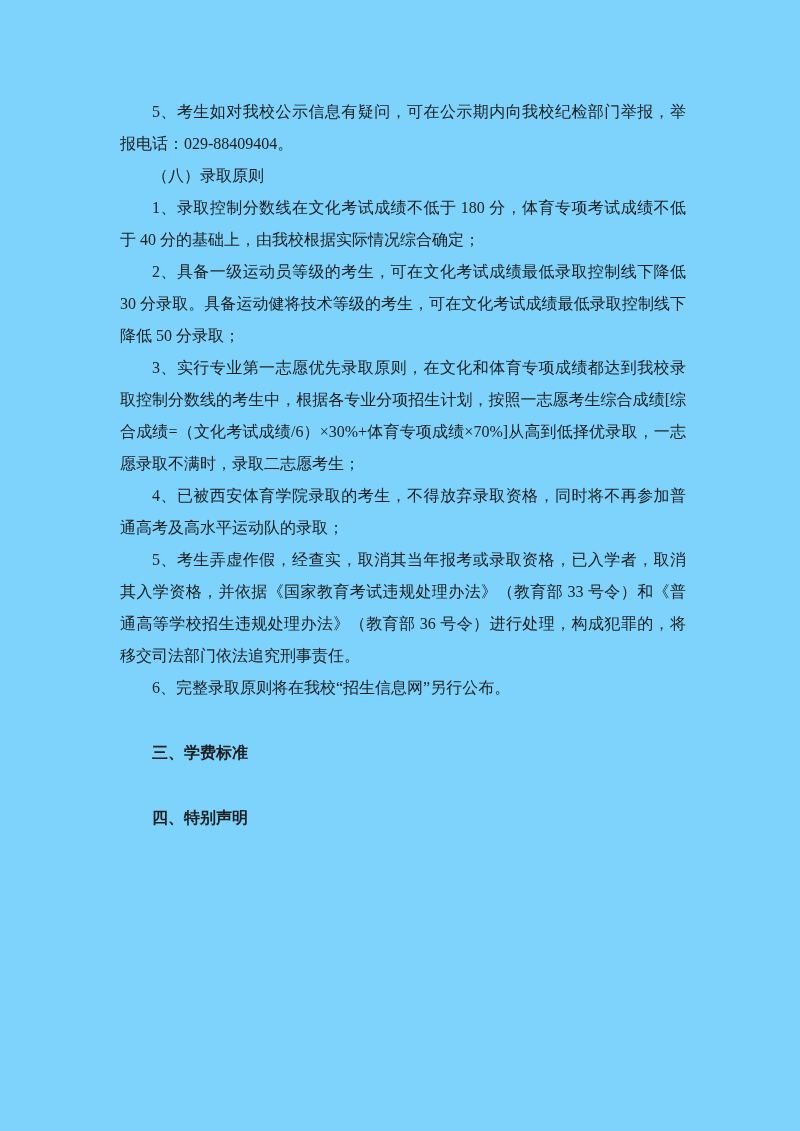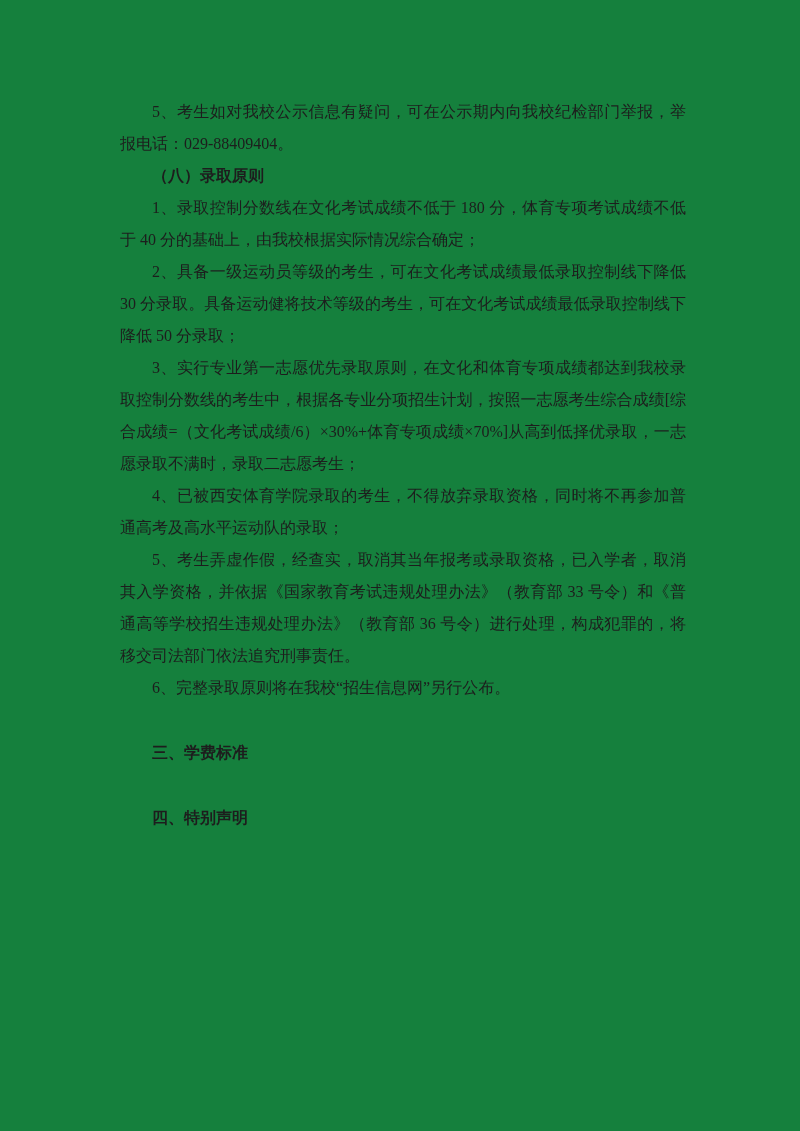--- a/index.html
+++ b/index.html
@@ -6,38 +6,38 @@
     margin: 0;
     padding: 0;
     background: #ffffff;
   }
   .page {
     position: relative;
     width: 800px;
     height: 1131px;
     box-sizing: border-box;
     margin: 0 auto;
-    background: #15803d;
+    background: #7dd3fc;
     padding: 96px 114px 0 120px;
     overflow: hidden;
     font-family: "Liberation Serif", "DejaVu Serif", serif;
     color: #1d1d1d;
   }
   .para, .heading, .section-heading {
     margin: 0;
     font-size: 16px;
     line-height: 32px;
     text-indent: 2em;
     text-align: justify;
     text-justify: inter-ideograph;
     overflow-wrap: break-word;
     color: #1d1d1d;
   }
   .heading {
-    font-weight: 700;
+    font-weight: 400;
   }
   .section-heading {
     font-weight: 700;
     margin-top: 33px;
     text-align: left;
   }
 </style>
 </head>
 <body>
 

